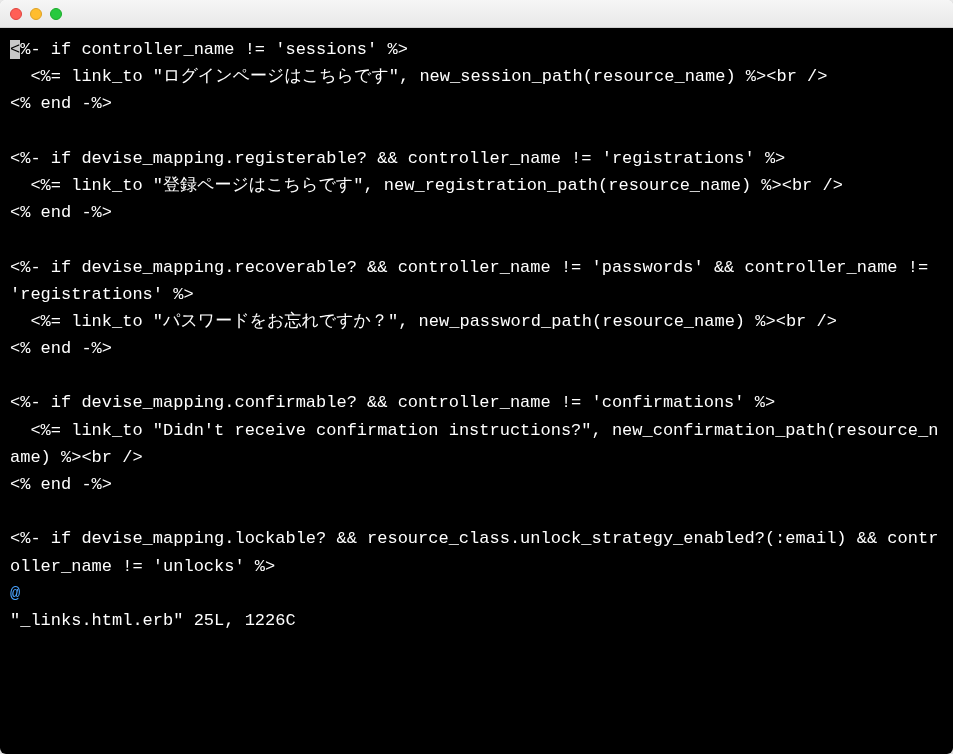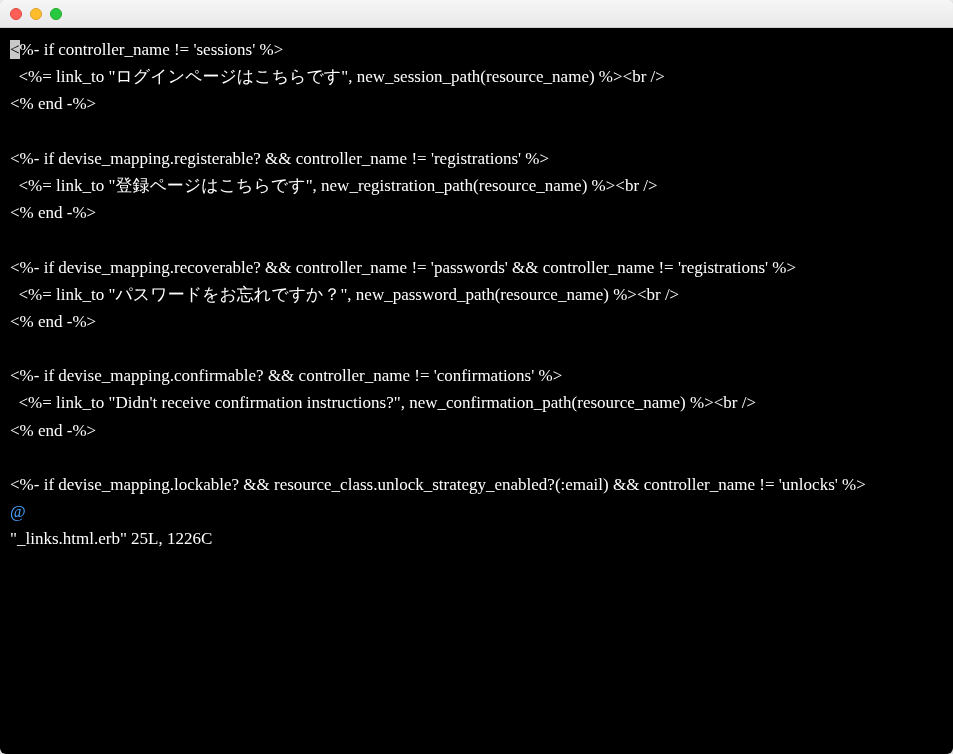--- a/index.html
+++ b/index.html
@@ -15,21 +15,20 @@
     }
     .window {
       width: 953px;
       height: 754px;
       background: #fff;
       border-radius: 6px;
       overflow: hidden;
       box-shadow: 0 2px 10px rgba(0,0,0,0.2);
       display: flex;
       flex-direction: column;
-      font-family: Liberation Serif, serif;
     }
     .titlebar {
       height: 28px;
       background: linear-gradient(to bottom, #f6f6f6, #e8e8e8);
       border-bottom: 1px solid #d0d0d0;
       display: flex;
       align-items: center;
       padding: 0 10px;
       flex-shrink: 0;
     }

